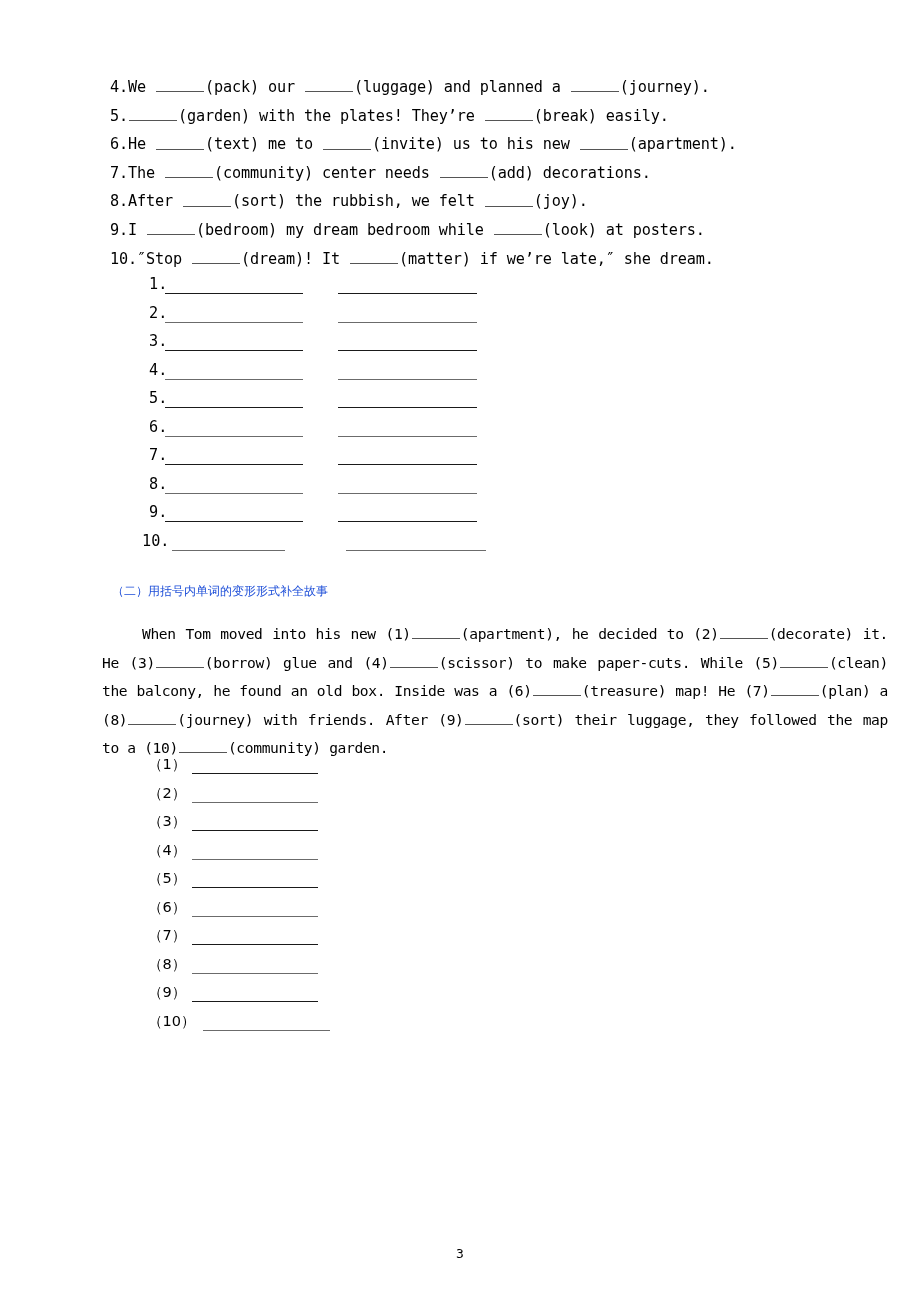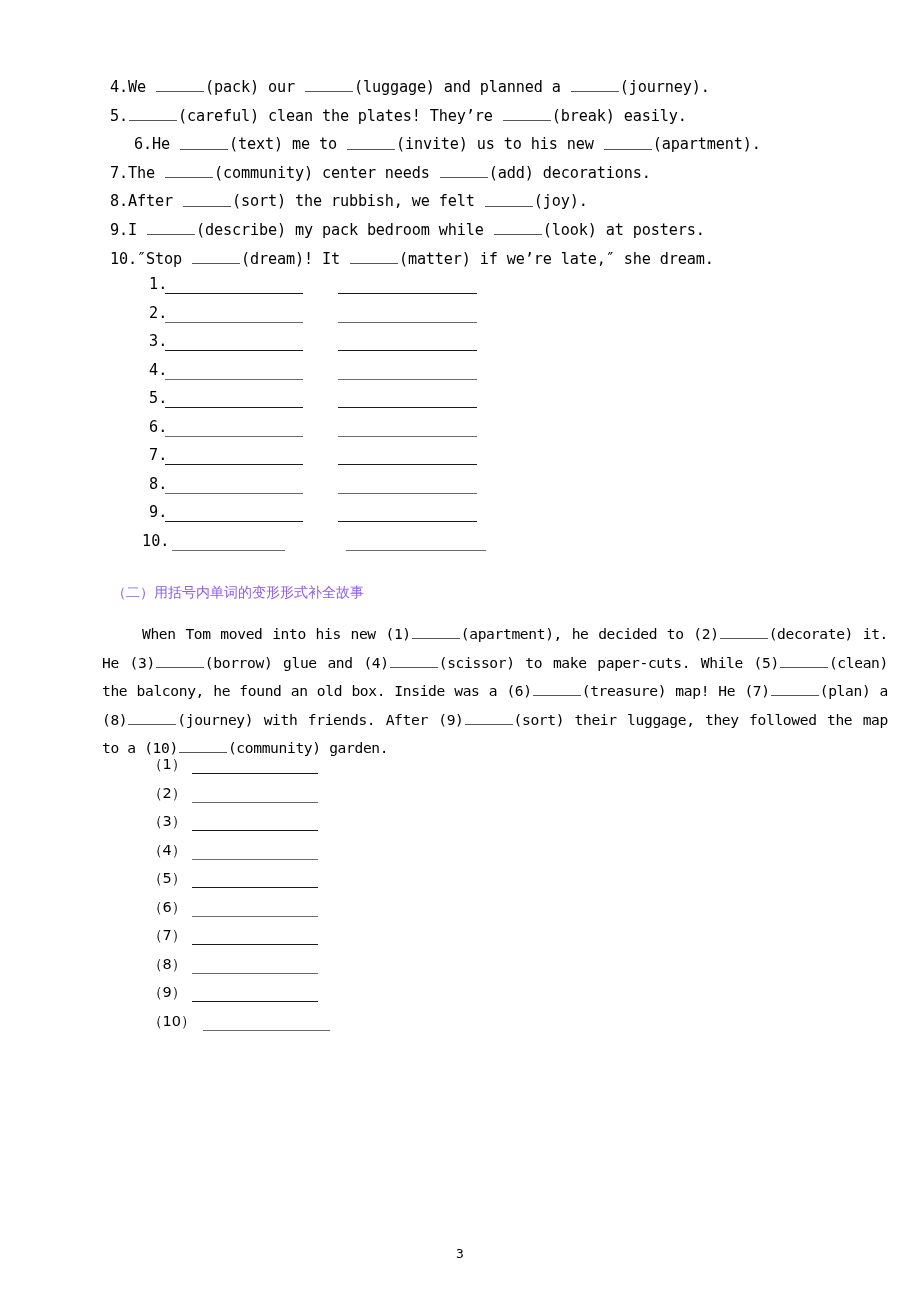--- a/index.html
+++ b/index.html
@@ -60,22 +60,22 @@
     position: absolute;
     border-bottom: 1.1px solid #1a1a1a;
     height: 0;
   }
   .ansline.soft { border-bottom-color: #6b6b6b; }
 
   
   .cn-head {
     position: absolute;
     font-family: "DejaVu Sans", "Liberation Sans", sans-serif;
-    font-size: 14px;
-    color: #8b5cf6;
+    font-size: 12px;
+    color: #1d4ed8;
     white-space: pre;
     line-height: 1;
   }
 
   
   .story {
     position: absolute;
     left: 70px;
     width: 786px;
     font-family: "DejaVu Sans Mono", "Liberation Mono", monospace;
@@ -101,25 +101,25 @@
     color: #000;
   }
 </style>
 </head>
 <body>
 
 <div class="page">
 
   <div id="questions-layer">
       <div class="qline" style="top: 77px;"><span>4.</span><span>We </span><span class="blank-inline bi-5"></span><span>(pack) our </span><span class="blank-inline bi-5"></span><span>(luggage) and planned a </span><span class="blank-inline bi-5"></span><span>(journey).</span></div>
-      <div class="qline" style="top: 105.6px;"><span>5.</span><span class="blank-inline bi-5"></span><span>(careful) clean the plates! They’re </span><span class="blank-inline bi-5"></span><span>(break) easily.</span></div>
-      <div class="qline" style="top: 134.2px; margin-left: 24px;"><span>6.</span><span>He </span><span class="blank-inline bi-5"></span><span>(text) me to </span><span class="blank-inline bi-5"></span><span>(invite) us to his new </span><span class="blank-inline bi-5"></span><span>(apartment).</span></div>
+      <div class="qline" style="top: 105.6px;"><span>5.</span><span class="blank-inline bi-5"></span><span>(garden) with the plates! They’re </span><span class="blank-inline bi-5"></span><span>(break) easily.</span></div>
+      <div class="qline" style="top: 134.2px;"><span>6.</span><span>He </span><span class="blank-inline bi-5"></span><span>(text) me to </span><span class="blank-inline bi-5"></span><span>(invite) us to his new </span><span class="blank-inline bi-5"></span><span>(apartment).</span></div>
       <div class="qline" style="top: 162.8px;"><span>7.</span><span>The </span><span class="blank-inline bi-5"></span><span>(community) center needs </span><span class="blank-inline bi-5"></span><span>(add) decorations.</span></div>
       <div class="qline" style="top: 191.4px;"><span>8.</span><span>After </span><span class="blank-inline bi-5"></span><span>(sort) the rubbish, we felt </span><span class="blank-inline bi-5"></span><span>(joy).</span></div>
-      <div class="qline" style="top: 220px;"><span>9.</span><span>I </span><span class="blank-inline bi-5"></span><span>(describe) my pack bedroom while </span><span class="blank-inline bi-5"></span><span>(look) at posters.</span></div>
+      <div class="qline" style="top: 220px;"><span>9.</span><span>I </span><span class="blank-inline bi-5"></span><span>(bedroom) my dream bedroom while </span><span class="blank-inline bi-5"></span><span>(look) at posters.</span></div>
       <div class="qline" style="top: 248.6px;"><span>10.</span><span>″Stop </span><span class="blank-inline bi-5"></span><span>(dream)! It </span><span class="blank-inline bi-5"></span><span>(matter) if we’re late,″ she dream.</span></div>
     </div>
 
   <div id="answers-one-layer">
       <div class="ansrow" style="left: 0px; top: 277px; width: 920px;">
         <span class="ansnum" style="left: 149px; top: 0px;">1.</span>
         <span class="ansline" style="left: 165px; top: 16px; width: 138px;"></span>
         <span class="ansline" style="left: 338px; top: 16px; width: 139px;"></span>
       </div>
       <div class="ansrow" style="left: 0px; top: 305.5px; width: 920px;">

